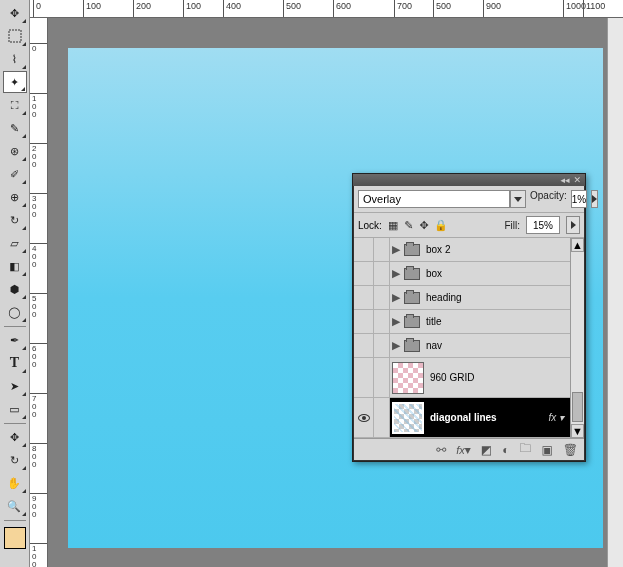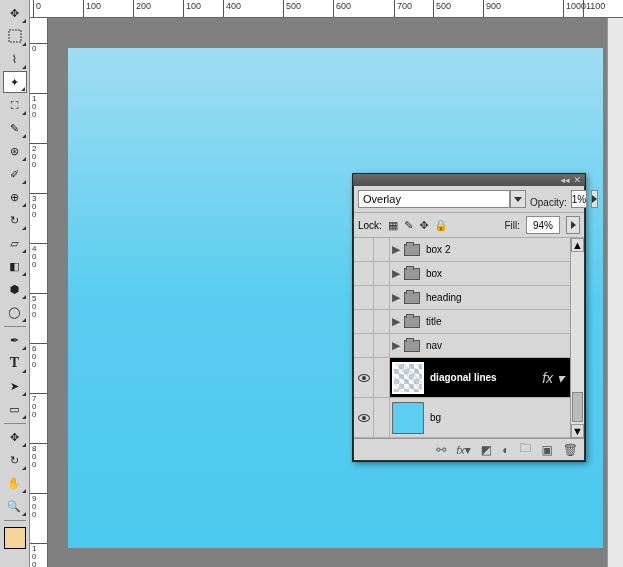--- a/index.html
+++ b/index.html
@@ -20,21 +20,21 @@
 .ruler-v .tick span{writing-mode:horizontal-tb;transform:none;line-height:8px;width:10px;word-break:break-all}
 .canvas-area{position:absolute;left:48px;top:18px;right:0;bottom:0;background:#808080;overflow:hidden}
 .canvas{position:absolute;left:20px;top:30px;width:535px;height:500px;background:linear-gradient(to bottom,#a0ddf2 0%,#58cdf0 50%,#4cc9ee 100%)}
 .scrollbar-v{position:absolute;right:0;top:18px;width:16px;bottom:0;background:#e8e8e8;border-left:1px solid #999}
 .layers-panel{position:absolute;left:352px;top:173px;width:234px;background:#535353;border:1px solid #222;box-shadow:2px 2px 6px rgba(0,0,0,0.4)}
 .panel-head{height:12px;background:linear-gradient(to bottom,#6a6a6a,#505050);display:flex;justify-content:flex-end;align-items:center;padding:0 4px;gap:4px}
 .panel-head span{color:#ccc;font-size:9px;cursor:pointer}
 .tab-bar{display:flex;background:#535353;padding:2px 4px 0 4px}
 .tab{padding:3px 10px;background:#6f6f6f;color:#fff;font-weight:bold;font-size:10px;letter-spacing:0.5px;border:1px solid #333;border-bottom:none}
 .panel-body{background:#d7d7d7;border:1px solid #333;border-top:none}
-.opts{display:flex;align-items:flex-end;padding:4px;gap:4px}
+.opts{display:flex;align-items:flex-start;padding:4px;gap:4px}
 .blend-select{flex:1;display:flex}
 .blend-select input{flex:1;height:18px;border:1px solid #888;padding:0 4px;background:#fff}
 .blend-select .dd{width:16px;height:18px;border:1px solid #888;background:#e0e0e0;display:flex;align-items:center;justify-content:center;cursor:pointer}
 .opacity-label,.fill-label{font-size:10px;color:#222}
 .num-field{width:34px;height:18px;border:1px solid #888;background:#fff;display:flex;align-items:center;justify-content:center;font-size:10px}
 .arrow-btn{width:14px;height:18px;border:1px solid #888;background:#e0e0e0;display:flex;align-items:center;justify-content:center;cursor:pointer}
 .lock-row{display:flex;align-items:center;padding:3px 4px;border-top:1px solid #aaa;border-bottom:1px solid #aaa;gap:6px}
 .lock-row .lbl{font-size:10px}
 .lock-icons{display:flex;gap:6px;align-items:center}
 .lock-icons span{cursor:pointer;color:#333;font-size:11px}
@@ -59,21 +59,21 @@
 .layer-row.selected .thumb{border:2px solid #fff}
 .layer-name{font-size:10px}
 .layer-row.selected .layer-name{color:#fff;font-weight:bold}
 .layer-sb{position:absolute;right:0;top:0;width:14px;bottom:0;background:#e0e0e0;border-left:1px solid #999}
 .layer-sb .up,.layer-sb .dn{height:14px;display:flex;align-items:center;justify-content:center;border:1px solid #999;background:#ddd;cursor:pointer}
 .layer-sb .track{position:absolute;top:14px;bottom:14px;left:0;right:0}
 .layer-sb .thumb-sb{position:absolute;top:140px;height:30px;left:1px;right:1px;background:#bbb;border:1px solid #888}
 .layer-sb .dn{position:absolute;bottom:0;width:100%}
 .panel-foot{height:22px;background:#d7d7d7;border-top:1px solid #999;display:flex;align-items:center;justify-content:flex-end;padding:0 6px;gap:10px}
 .panel-foot span{cursor:pointer;color:#555;font-size:12px}
-.fx-badge{position:absolute;right:20px;color:#ccc;font-style:italic;font-size:14px}
+.fx-badge{position:absolute;right:20px;color:#ccc;font-style:italic;font-size:10px}
 .tri-down{width:0;height:0;border-left:4px solid transparent;border-right:4px solid transparent;border-top:5px solid #333}
 .tri-right{width:0;height:0;border-top:4px solid transparent;border-bottom:4px solid transparent;border-left:5px solid #333}
 </style>
 </head>
 <body>
 
 <div class="toolbox">
   <div class="tool">✥<span class="corner"></span></div>
   <div class="tool">
       <svg width="14" height="14">
@@ -214,21 +214,21 @@
     <div class="lock-row">
       <span class="lbl">Lock:</span>
       <div class="lock-icons">
         <span>▦</span>
         <span>✎</span>
         <span>✥</span>
         <span>🔒</span>
       </div>
       <div class="spacer"></div>
       <span class="fill-label">Fill:</span>
-      <div class="num-field">94%</div>
+      <div class="num-field">15%</div>
       <div class="arrow-btn">
           <div class="tri-right"></div>
         </div>
     </div>
     <div class="layer-list" id="layer-list">
       <div class="layer-row">
           <div class="vis-col"></div>
           <div class="link-col"></div>
           <span class="expand">▶</span>
           <div class="folder-ico"></div>
@@ -254,37 +254,35 @@
           <span class="expand">▶</span>
           <div class="folder-ico"></div>
           <span class="layer-name">title</span>
         </div>
         <div class="layer-row">
           <div class="vis-col"></div>
           <div class="link-col"></div>
           <span class="expand">▶</span>
           <div class="folder-ico"></div>
           <span class="layer-name">nav</span>
+        </div>
+        <div class="layer-row big">
+          <div class="vis-col"></div>
+          <div class="link-col"></div>
+          <div class="thumb checker pink"></div>
+          <span class="layer-name">960 GRID</span>
         </div>
         <div class="layer-row big selected">
           <div class="vis-col">
             <div class="eye"></div>
           </div>
           <div class="link-col"></div>
           <div class="thumb checker blue"></div>
           <span class="layer-name">diagonal lines</span>
           <span class="fx-badge">fx ▾</span>
-        </div>
-        <div class="layer-row big">
-          <div class="vis-col">
-            <div class="eye"></div>
-          </div>
-          <div class="link-col"></div>
-          <div class="thumb cyan"></div>
-          <span class="layer-name">bg</span>
         </div>
         <div class="layer-sb">
         <div class="up">▲</div>
         <div class="track">
             <div class="thumb-sb"></div>
           </div>
         <div class="dn">▼</div>
       </div>
     </div>
     <div class="panel-foot">

